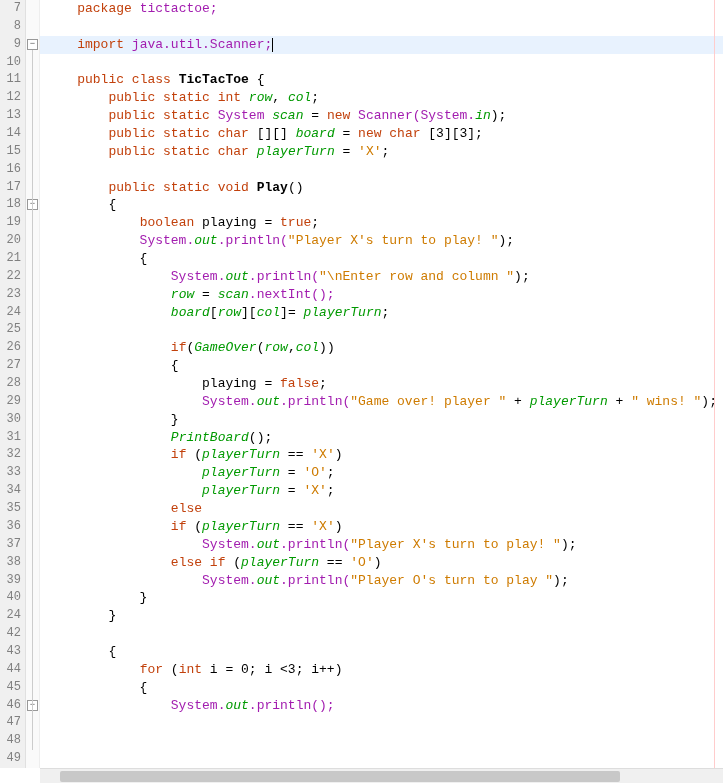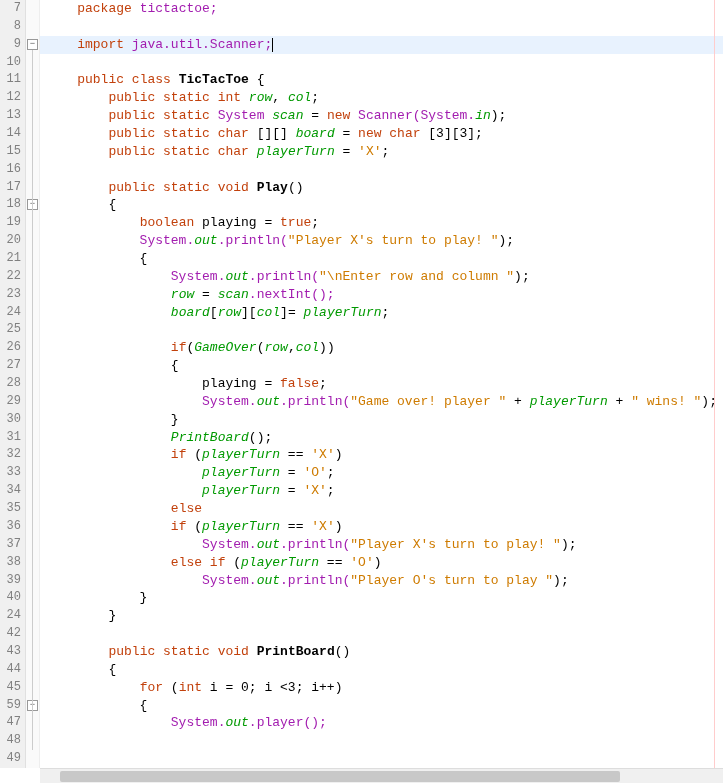--- a/index.html
+++ b/index.html
@@ -132,21 +132,21 @@
       <div class="gutter-line">36</div>
       <div class="gutter-line">37</div>
       <div class="gutter-line">38</div>
       <div class="gutter-line">39</div>
       <div class="gutter-line">40</div>
       <div class="gutter-line">24</div>
       <div class="gutter-line">42</div>
       <div class="gutter-line">43</div>
       <div class="gutter-line">44</div>
       <div class="gutter-line">45</div>
-      <div class="gutter-line">59</div>
+      <div class="gutter-line">46</div>
       <div class="gutter-line">47</div>
       <div class="gutter-line">48</div>
       <div class="gutter-line">49</div>
     </div>
   <div class="fold-col" id="foldcol">
       <div class="fold-mark" style="top: 38.72px;">−</div>
       <div class="fold-mark" style="top: 199.46px;">−</div>
       <div class="fold-mark" style="top: 699.54px;">−</div>
       <div class="fold-line" style="top: 49.72px; height: 700.4px;"></div>
     </div>
@@ -181,22 +181,21 @@
       <div class="code-line"><span>                    </span><span class="field">playerTurn</span><span> = </span><span class="lit">'O'</span><span>;</span></div>
       <div class="code-line"><span>                    </span><span class="field">playerTurn</span><span> = </span><span class="lit">'X'</span><span>;</span></div>
       <div class="code-line"><span>                </span><span class="kw">else</span></div>
       <div class="code-line"><span>                </span><span class="kw">if</span><span> (</span><span class="field">playerTurn</span><span> == </span><span class="lit">'X'</span><span>)</span></div>
       <div class="code-line"><span class="id">                    System.</span><span class="field">out</span><span class="id">.println(</span><span class="str">"Player X's turn to play! "</span><span>);</span></div>
       <div class="code-line"><span>                </span><span class="kw">else if</span><span> (</span><span class="field">playerTurn</span><span> == </span><span class="lit">'O'</span><span>)</span></div>
       <div class="code-line"><span class="id">                    System.</span><span class="field">out</span><span class="id">.println(</span><span class="str">"Player O's turn to play "</span><span>);</span></div>
       <div class="code-line"><span>            }</span></div>
       <div class="code-line"><span>        }</span></div>
       <div class="code-line"></div>
-      <div class="code-line"><span>        </span><span class="kw">public static void</span><span> </span><span class="method">PrintBoard</span><span>()</span></div>
       <div class="code-line"><span>        {</span></div>
       <div class="code-line"><span>            </span><span class="kw">for</span><span> (</span><span class="kw">int</span><span> i = 0; i &lt;3; i++)</span></div>
       <div class="code-line"><span>            {</span></div>
-      <div class="code-line"><span class="id">                System.</span><span class="field">out</span><span class="id">.player();</span></div>
+      <div class="code-line"><span class="id">                System.</span><span class="field">out</span><span class="id">.println();</span></div>
     </div>
 </div>
 <div class="hscroll">
   <div class="hscroll-thumb"></div>
 </div>
 
 </body></html>

